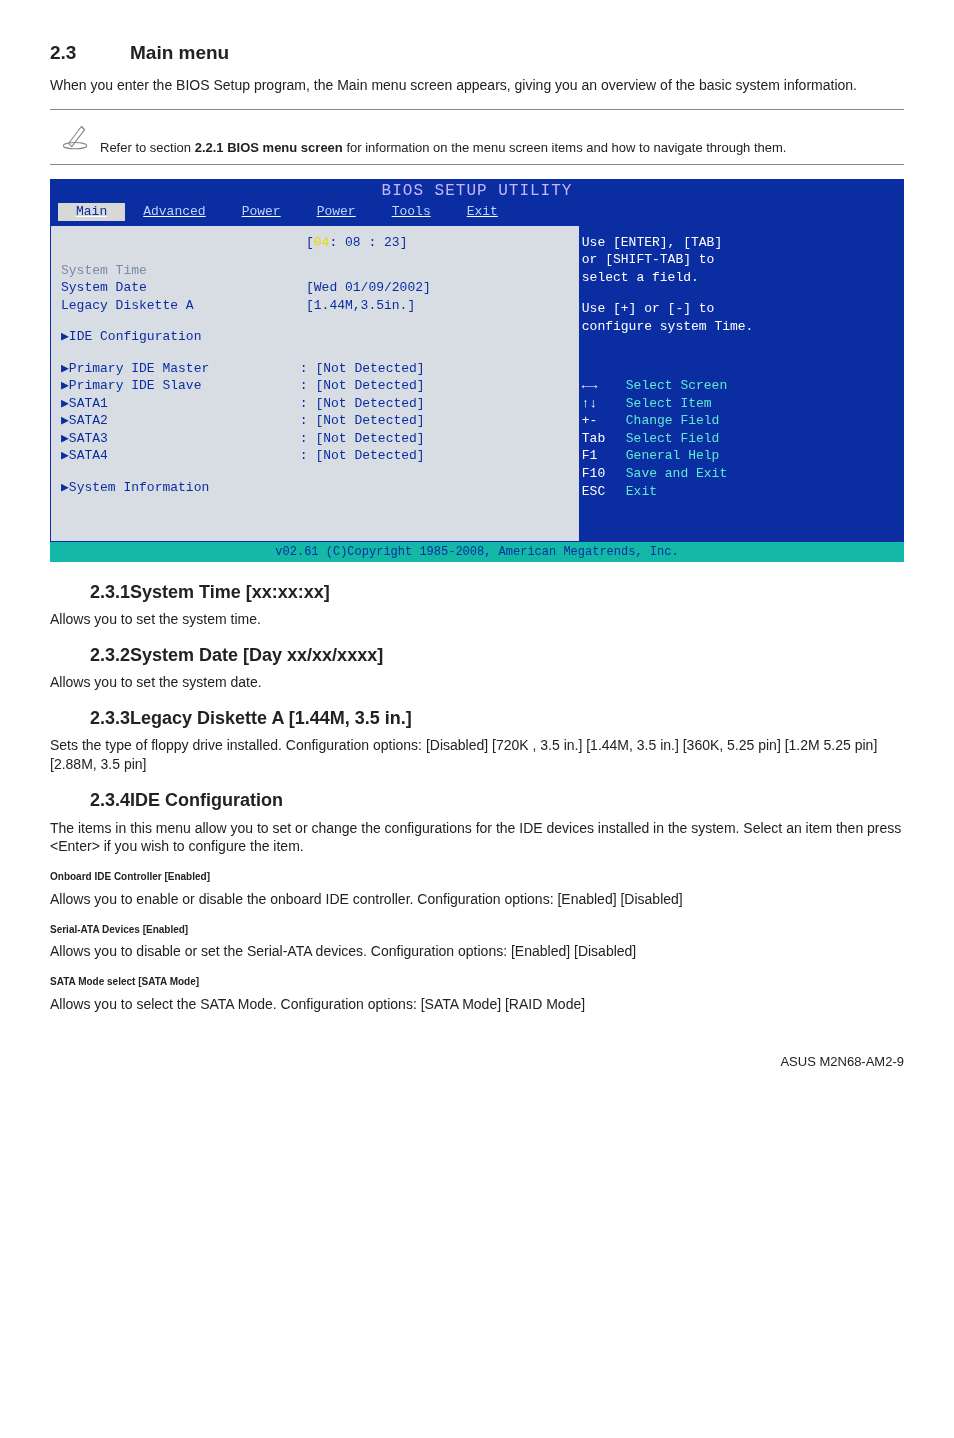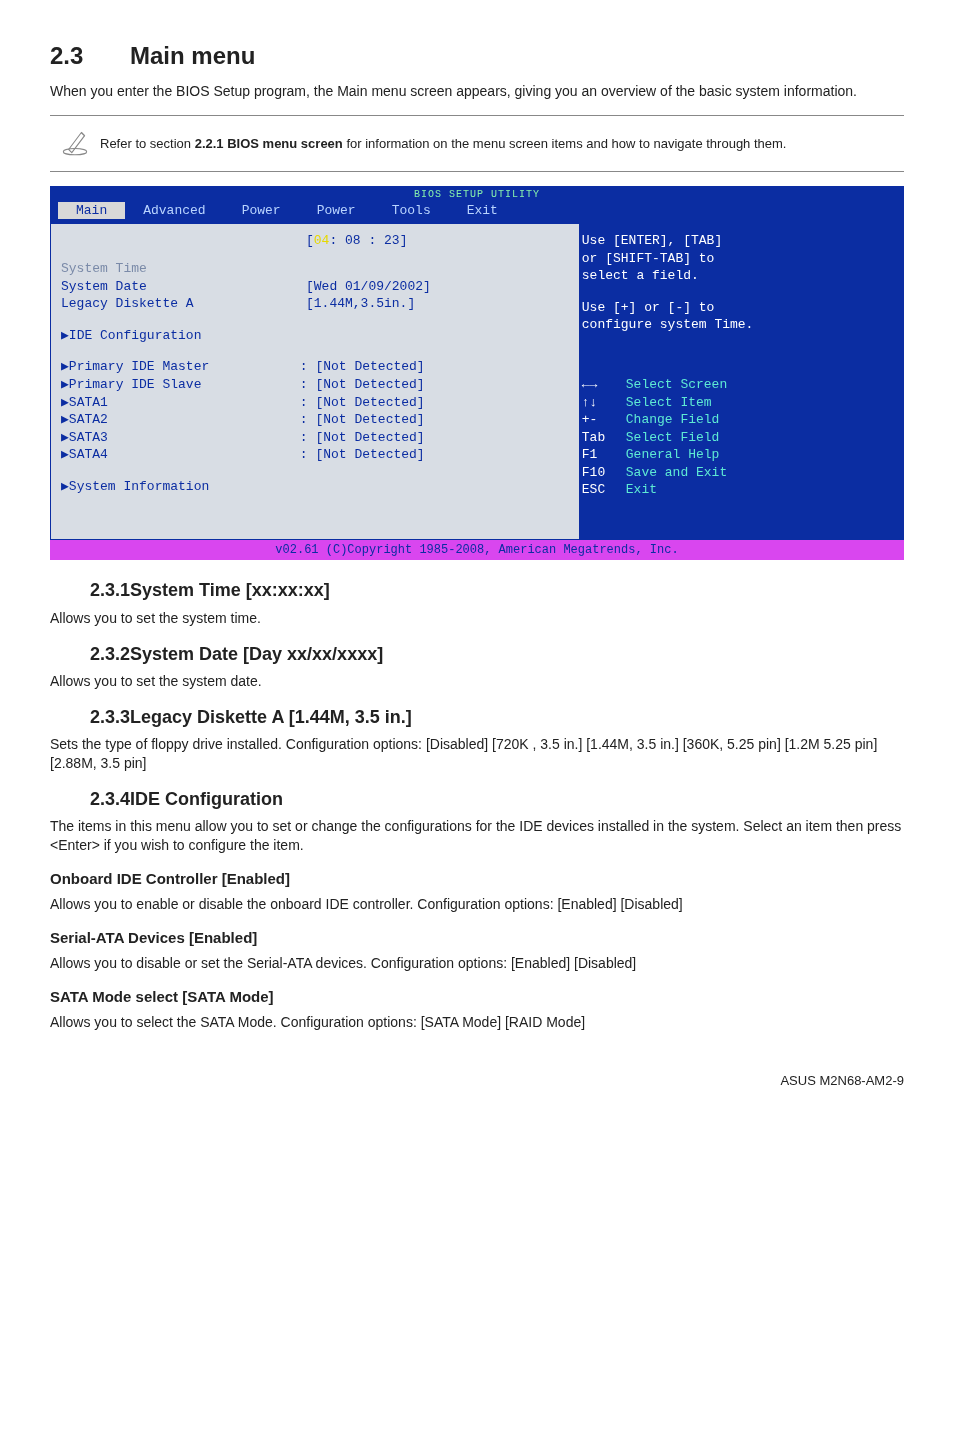--- a/index.html
+++ b/index.html
@@ -6,50 +6,50 @@
     font-family: Arial, Helvetica, sans-serif;
     font-size: 14px;
     color: #222;
     margin: 0;
     padding: 40px 50px 20px 50px;
     width: 954px;
     box-sizing: border-box;
     line-height: 1.35;
   }
   h1.section-title {
-    font-size: 24px;
+    font-size: 19px;
     font-weight: bold;
     margin: 0 0 10px 0;
   }
   h1.section-title .num { display:inline-block; width: 80px; }
   p { margin: 6px 0 14px 0; }
-  .note-row { display:flex; align-items:center; border-top:1px solid #888; border-bottom:1px solid #888; padding:8px 0; margin: 6px 0 14px 0; }
+  .note-row { display:flex; align-items:flex-end; border-top:1px solid #888; border-bottom:1px solid #888; padding:8px 0; margin: 6px 0 14px 0; }
   .note-icon { width:50px; text-align:center; }
   .note-icon svg { width:34px; height:34px; }
   .note-text { flex:1; font-size:13px; }
   .bios-box { background:#0b2da2; color:#fff; font-family: "Courier New", monospace; font-size:13px; line-height:1.35; margin: 4px 0 18px 0; }
-  .bios-title { text-align:center; color:#86efac; font-size:10px; padding-top:2px; letter-spacing:1px; }
-  .bios-menubar { display:flex; padding: 0 8px 4px 8px; }
+  .bios-title { text-align:center; color:#c4b5fd; font-size:16px; padding-top:2px; letter-spacing:1px; }
+  .bios-menubar { display:flex; padding: 0 8px 4px 8px; text-decoration: underline; }
   .bios-menubar span { padding: 0 18px; color:#b9d4ff; }
   .bios-menubar span.active { background:#d8d8d8; color:#0b2da2; }
   .bios-body { display:flex; }
   .bios-left { flex: 1 1 62%; background:#d8dde4; color:#0b2da2; padding:8px 10px 16px 10px; border:1px solid #0b2da2; }
   .bios-right { flex: 1 1 38%; background:#0b2da2; color:#fff; padding:8px 10px 16px 1px; border:1px solid #0b2da2; }
   .bios-left .row { display:flex; }
   .bios-left .label { width: 245px; white-space:pre; }
   .bios-left .val { color:#0b2da2; white-space:pre; }
   .bios-left .gray { color:#7a8aa8;margin-top:28px; }
   .bios-left .tri { color:#0b2da2; }
   .yellow { color:#e6d800; }
   .bios-right .key { color:#fff; display:inline-block; width:44px; }
   .bios-right .desc { color:#5eead4; }
-  .bios-footer { background:#d946ef; color:#0b2da2; text-align:center; font-size:12px; padding:2px 0; }
+  .bios-footer { background:#14b8a6; color:#0b2da2; text-align:center; font-size:12px; padding:2px 0; }
   h2.sub { font-size:18px; font-weight:bold; margin: 14px 0 2px 0; }
   h2.sub .num { display:inline-block; width:80px;text-align:right; }
-  h3.bold { font-size:15px; font-weight:bold; margin: 10px 0 2px 0; }
+  h3.bold { font-size:10px; font-weight:bold; margin: 10px 0 2px 0; }
   .footer { margin-top: 40px; display:flex; justify-content:flex-end; font-size:13px; border-top: none; }
 </style>
 </head>
 <body>
 
 <h1 class="section-title">
   <span class="num">2.3</span><span>Main menu</span>
 </h1>
 
 <p>When you enter the BIOS Setup program, the Main menu screen appears, giving you an overview of the basic system information.</p>

